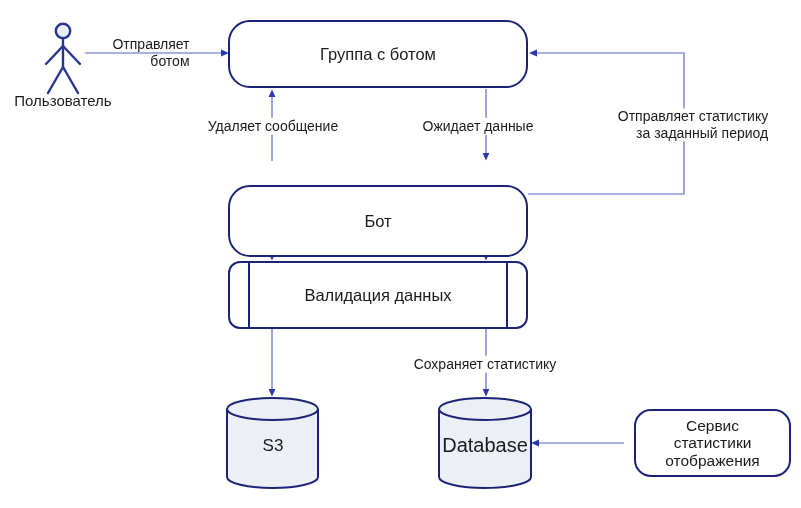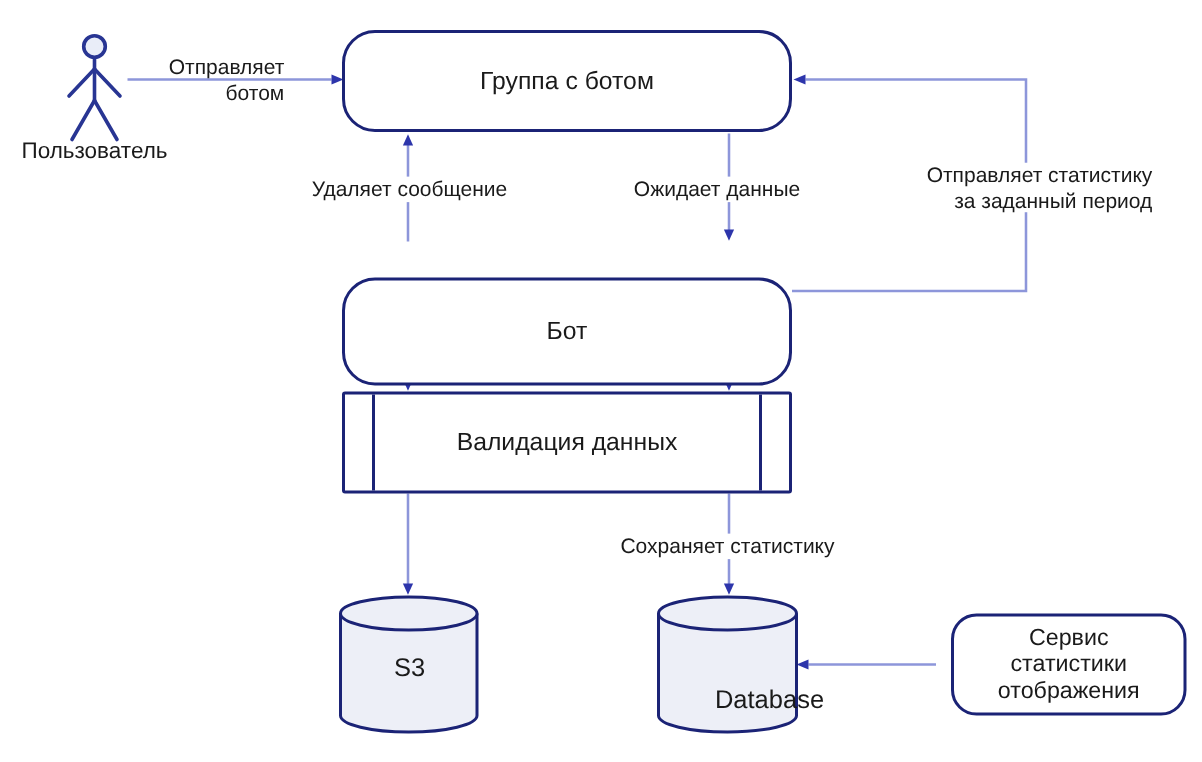--- a/index.html
+++ b/index.html
@@ -18,37 +18,37 @@
   .actor{stroke:var(--actor-color);stroke-width:2.4;stroke-linecap:round;fill:none;}
   .cylbody{fill:var(--cylinder-fill);stroke:var(--node-border);stroke-width:2;}
   .cyltop{fill:var(--cylinder-fill);stroke:var(--node-border);stroke-width:2;}
   .node{
     position:absolute;box-sizing:border-box;background:var(--node-fill);
     border:2px solid var(--node-border);display:flex;align-items:center;justify-content:center;
     font-size:16.5px;text-align:center;line-height:1.13;
   }
   #group-box{left:228px;top:20px;width:300px;height:68px;border-radius:22px;}
   #bot-box{left:228px;top:161px;width:300px;height:72px;border-radius:22px;margin-top:24px;}
-  #validation-box{left:228px;top:261px;width:300px;height:68px;border-radius:2px;}
+  #validation-box{left:228px;top:261px;width:300px;height:68px;border-radius:12px;}
   #service-box{left:624px;top:409px;width:157px;height:68px;border-radius:17px;font-size:15.5px;margin-left:10px;}
   .vbar{position:absolute;top:0;bottom:0;width:0;border-left:2px solid var(--node-border);}
   .vbar.l{left:18px;} .vbar.r{right:18px;}
   .elabel{
     position:absolute;transform:translate(-50%,-50%);font-size:14px;line-height:1.18;
     text-align:right;white-space:nowrap;color:var(--text-color);
   }
   .bg{background:var(--background);padding:0 3px;}
   #lbl-send{left:151px;top:53px;}
   #lbl-delete{left:273px;top:126px;}
   #lbl-wait{left:478px;top:126px;}
   #lbl-stats{left:693px;top:125px;}
   #lbl-save{left:485px;top:364px;}
   #lbl-user{left:63px;top:101px;font-size:15px;}
   #lbl-s3{left:273px;top:446px;font-size:17px;}
-  #lbl-db{left:485px;top:467px;font-size:17px;margin-left:28px;}
+  #lbl-db{left:485px;top:446px;font-size:20px;}
 </style>
 </head>
 <body>
 
 <div id="canvas">
 
   <svg id="edges-layer" width="801" height="508" viewBox="0 0 801 508">
 
     <g>
       <circle class="actor" cx="63" cy="31" r="7.2" style="fill:var(--actor-head-fill)"></circle>

